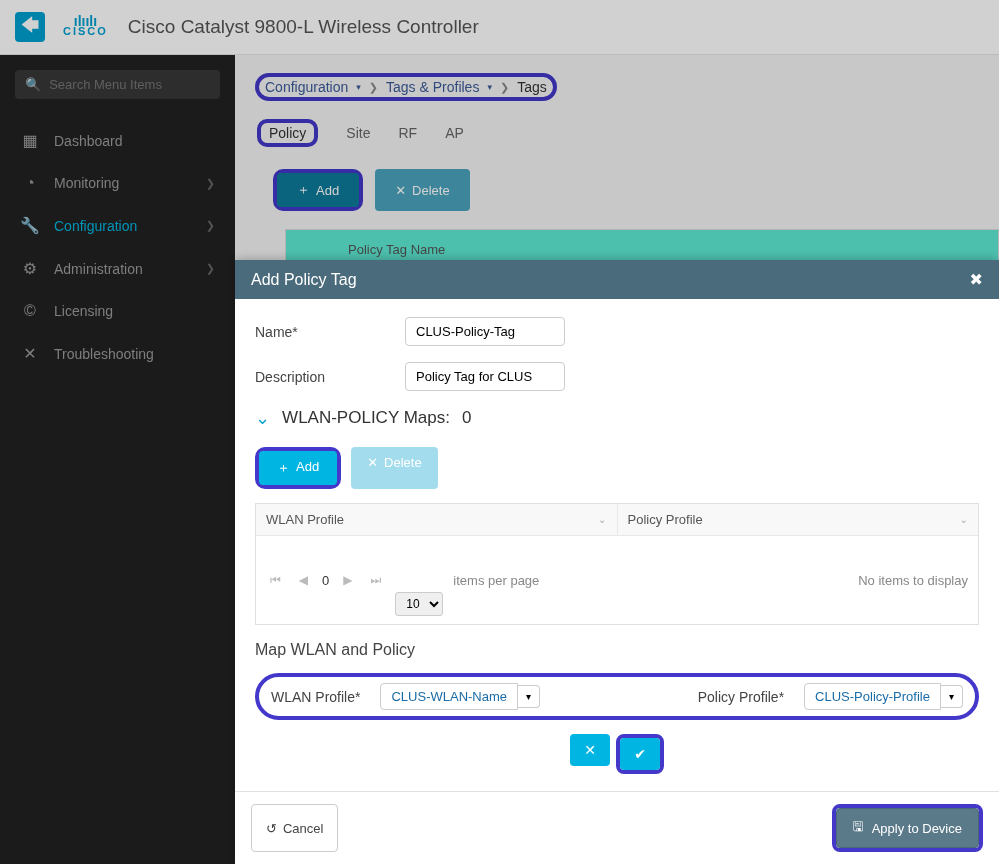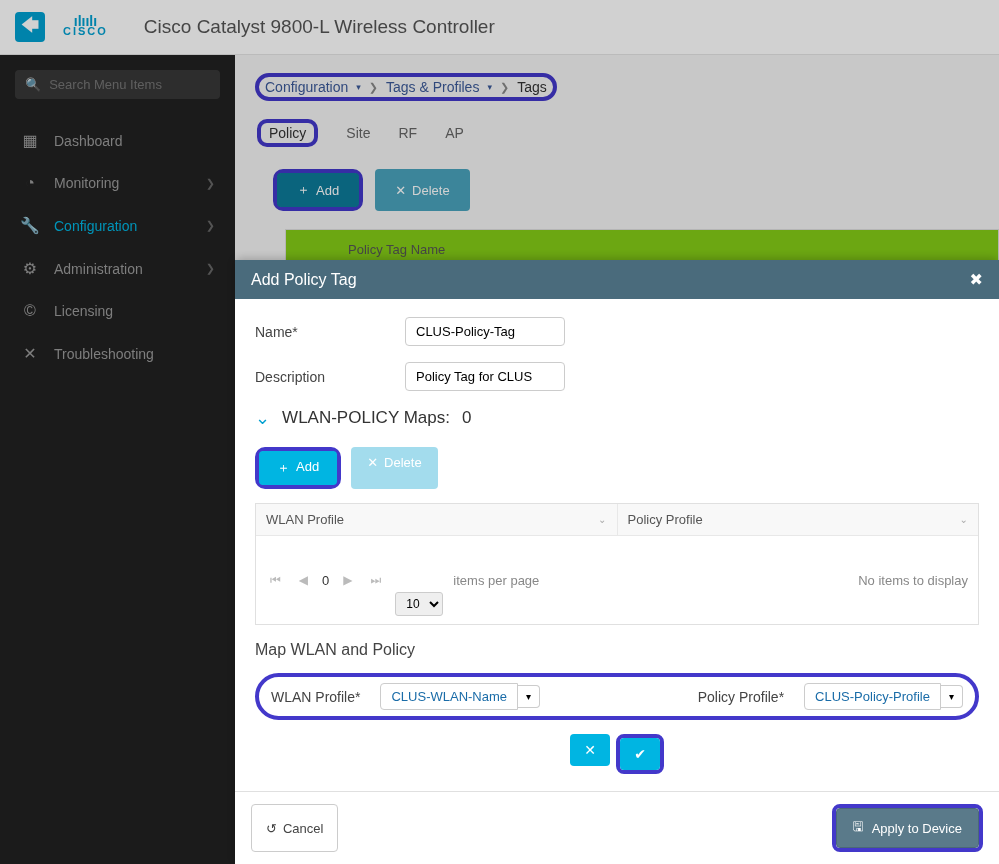--- a/index.html
+++ b/index.html
@@ -1,20 +1,20 @@
 <!DOCTYPE html>
 <html><head>
 <meta charset="utf-8">
 <style>
   * { box-sizing: border-box; margin: 0; padding: 0; }
   body { font-family: -apple-system, BlinkMacSystemFont, "Segoe UI", Arial, sans-serif; background: #f0f0f0; width: 999px; height: 864px; overflow: hidden; }
   .scrim { position:absolute; inset:0; background:rgba(0,0,0,0.18); z-index:5; pointer-events:none;}
   .header { height:55px; background:#fff; display:flex; align-items:center; padding:0 15px; border-bottom:1px solid #e5e5e5; position:relative; z-index:1;}
   .back-btn { width:30px; height:30px; background:#00a0d1; border-radius:4px; display:flex; align-items:center; justify-content:center; color:#fff; font-size:18px; margin-right:18px;}
-  .logo { color:#00a0d1; font-weight:bold; font-size:11px; letter-spacing:2px; margin-right:36px; position:relative;}
+  .logo { color:#00a0d1; font-weight:bold; font-size:11px; letter-spacing:2px; margin-right:20px; position:relative;}
   .logo::before { content:"ılıılı"; font-size:14px; letter-spacing:0; display:block; text-align:center; line-height:8px;}
   .title-wrap { display:flex; flex-direction:column;}
   .page-title { font-size:19px; color:#555; font-weight:300;}
   .ver { font-size:10px; color:#888;}
   .layout { display:flex; height:calc(100% - 55px); position:relative; z-index:1;}
   .sidebar { width:235px; background:#212121; color:#9a9a9a; padding:15px 0;}
   .search { margin:0 15px 20px; background:#383838; border-radius:4px; padding:7px 10px; display:flex; align-items:center; gap:8px;}
   .search .icon { color:#888; font-size:13px;}
   .search input { background:transparent; border:none; color:#9a9a9a; font-size:13px; width:100%; outline:none;}
   .nav-item { display:flex; align-items:center; padding:12px 20px; font-size:14px; gap:14px; cursor:pointer;}
@@ -26,21 +26,21 @@
   .breadcrumb .sep { color:#888; font-size:11px;}
   .breadcrumb .current { color:#333; font-weight:500;}
   .tabs { margin-top:18px; display:flex; gap:28px; font-size:14px; color:#666; padding-left:2px;}
   .tab { padding:6px 0; cursor:pointer;}
   .tab.active { color:#333; border-bottom:3px solid #00a0d1;}
   .tab.hl { border:4px solid #4338ca; border-radius:10px; padding:2px 8px;}
   .action-row { margin-top:22px; display:flex; gap:12px; padding-left:18px;}
   .btn-add-outer { border:4px solid #4338ca; border-radius:10px; padding:0;}
   .btn-add { background:#0d7a99; color:#fff; border:none; padding:8px 20px; border-radius:4px; font-size:13px; display:flex; gap:6px; align-items:center;}
   .btn-del { background:#4aa3bc; color:#fff; border:none; padding:8px 20px; border-radius:4px; font-size:13px; display:flex; gap:6px; align-items:center;}
-  .grid-header { margin:18px 0 0 30px; padding:12px; border:1px solid #ddd; background:#84cc16; display:flex;}
+  .grid-header { margin:18px 0 0 30px; padding:12px; border:1px solid #ddd; background:#5eead4; display:flex;}
   .grid-header .spacer{ width:50px;}
   .grid-header .col { font-size:13px; color:#555; font-weight:500;}
   
   .modal { position:absolute; left:235px; right:0; top:260px; bottom:0; background:#fff; z-index:10; box-shadow:0 -2px 8px rgba(0,0,0,0.2);border-radius:7px;}
   .modal-header { background:#4a6b7c; color:#fff; padding:10px 16px; font-size:16px; display:flex; justify-content:space-between; align-items:center;}
   .modal-body { padding:18px 20px;}
   .form-row { display:flex; align-items:center; margin-bottom:16px;}
   .form-row .lbl { width:150px; font-size:14px; color:#444;}
   .form-row input[type=text] { border:1px solid #ccc; border-radius:4px; padding:6px 10px; font-size:13px; width:160px;}
   .section { display:flex; align-items:center; gap:12px; margin:10px 0 18px; font-size:17px; color:#333;}

